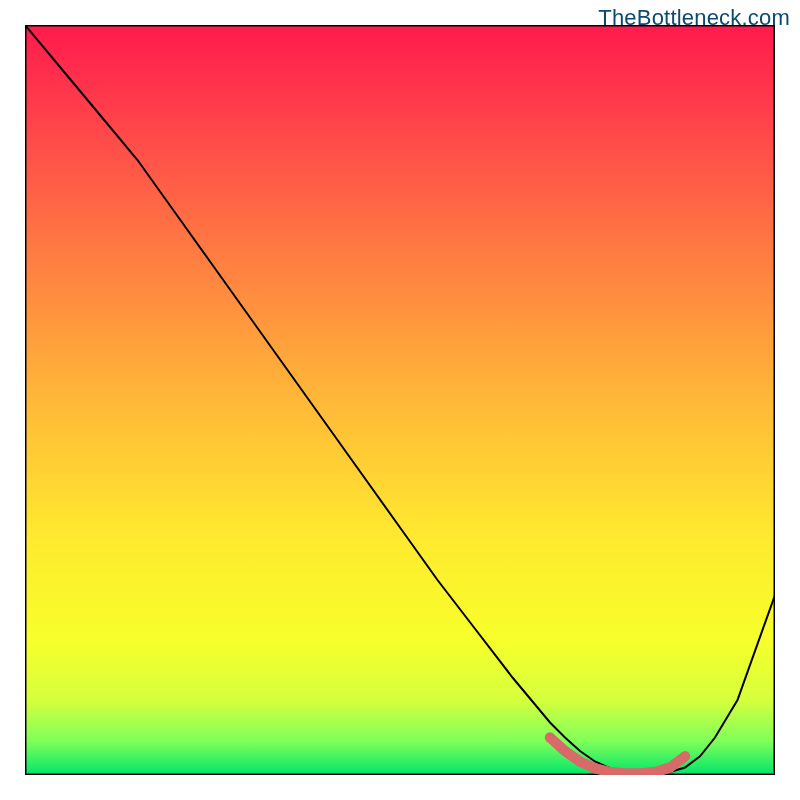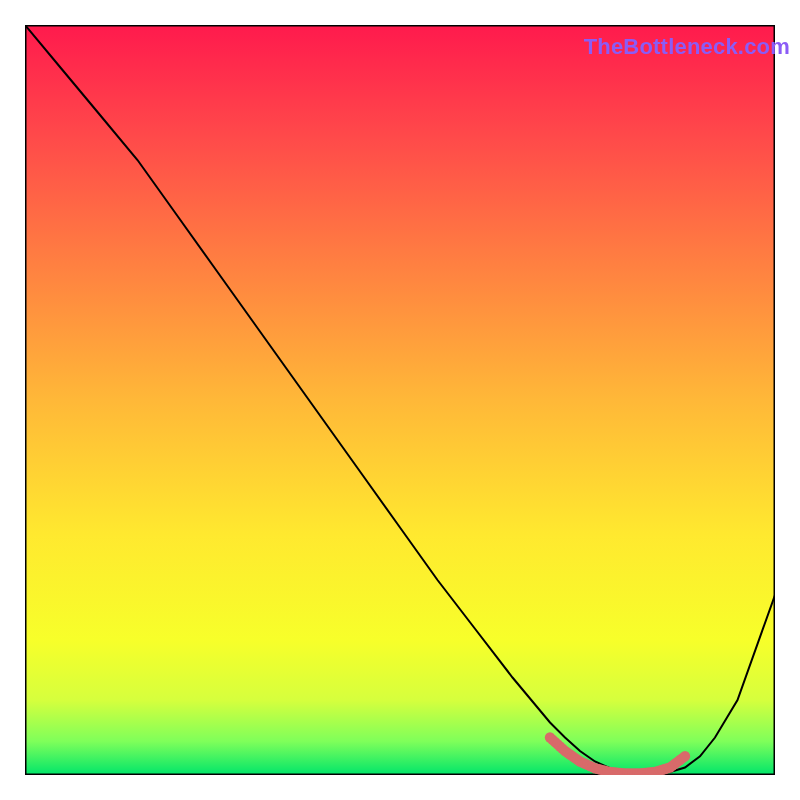--- a/index.html
+++ b/index.html
@@ -14,25 +14,24 @@
     position: relative;
     width: 800px;
     height: 800px;
     background: #ffffff;
   }
   .attribution {
     position: absolute;
     top: 5px;
     right: 10px;
     font-size: 22px;
-    font-weight: bold;
-    color: #8b5cf6;
+    font-weight: normal;
+    color: #0c4a6e;
     letter-spacing: 0.2px;
     z-index: 10;
-    margin-top: 29px;
   }
   .plot-area {
     position: absolute;
     left: 25px;
     top: 25px;
     width: 750px;
     height: 750px;
   }
   svg {
     display: block;

